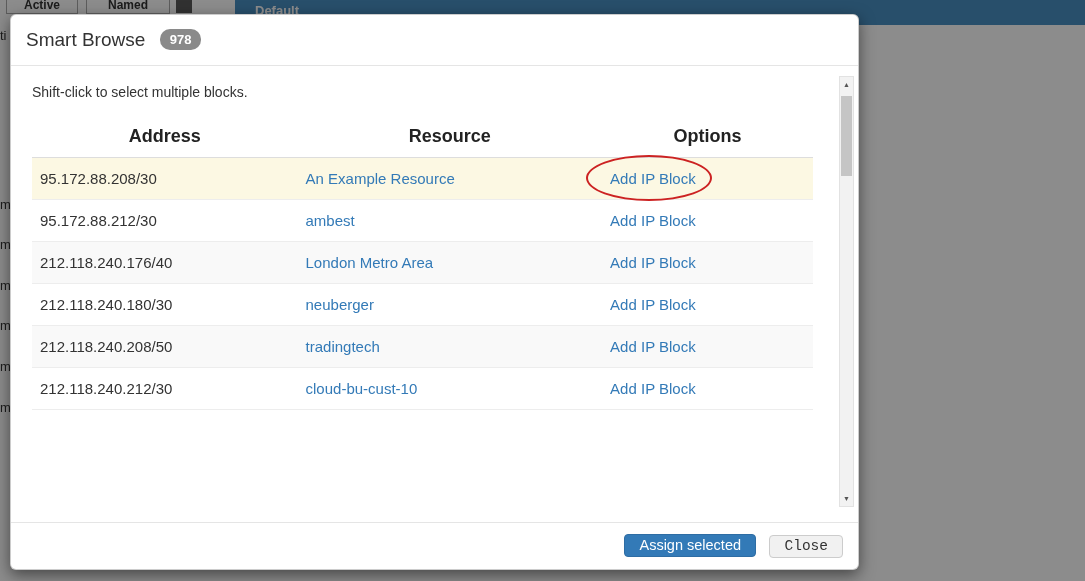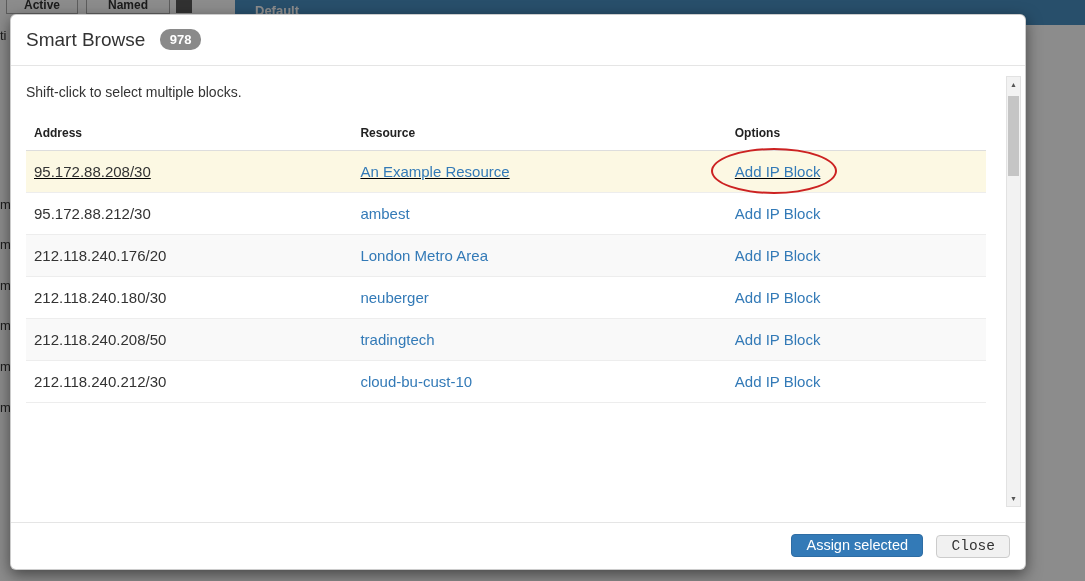--- a/index.html
+++ b/index.html
@@ -30,46 +30,46 @@
     color:#fff;font-weight:bold;font-size:13px;padding-left:20px;line-height:22px;
   }
   .frags{position:absolute;inset:0;}
   .left-frag{position:absolute;left:0;font-size:13px;color:#333;}
 
   
   .overlay{position:absolute;inset:0;background:rgba(0,0,0,0.45);z-index:1;}
 
   
   .modal{
-    position:absolute;left:10px;top:14px;width:1016px;height:556px;z-index:2;
+    position:absolute;left:10px;top:14px;width:849px;height:556px;z-index:2;
     background:#fff;border:1px solid rgba(0,0,0,.2);border-radius:6px;
     box-shadow:0 5px 15px rgba(0,0,0,.5);display:flex;flex-direction:column;
   }
   .modal-header{padding:14px 15px 13px;border-bottom:1px solid #e5e5e5;flex:0 0 auto;}
   .modal-title{font-size:19px;color:#333;}
   .badge{
     display:inline-block;background:#8a8a8a;color:#fff;border-radius:10px;
     padding:3px 10px;font-size:13px;font-weight:bold;margin-left:10px;
     position:relative;top:-2px;
   }
-  .modal-body{flex:1 1 auto;padding:10px 15px 0;position:relative;overflow:hidden;}
+  .modal-body{flex:1 1 auto;padding:10px 21px 0;position:relative;overflow:hidden;}
   .instruction{font-size:14px;color:#333;margin:8px 0 16px;}
 
   table.blocks{width:calc(100% - 24px);border-collapse:collapse;}
   table.blocks th{
-    text-align:left;font-size:12px;font-weight:bold;color:#222;
+    text-align:center;font-size:18px;font-weight:bold;color:#222;
     padding:10px 8px;border-bottom:1px solid #ddd;
   }
   table.blocks th.col-address{width:34%;}
   table.blocks th.col-resource{width:39%;}
   table.blocks td{
     font-size:15px;color:#333;padding:12px 8px;border-bottom:1px solid #ededed;
   }
   table.blocks tbody tr:nth-child(odd){background:#f9f9f9;}
-  table.blocks tbody tr.highlight{background:var(--highlight-row);text-decoration:underline;}
+  table.blocks tbody tr.highlight{background:var(--highlight-row);}
   a.link{color:var(--link-color);text-decoration:none;cursor:pointer;}
 
   .red-ellipse{
     position:absolute;left:-16px;top:-3px;width:126px;height:46px;
     border:2px solid var(--annotation);border-radius:50%;pointer-events:none;
   }
 
   
   .scrollbar{
     position:absolute;right:4px;top:61px;bottom:62px;width:15px;z-index:3;
@@ -147,21 +147,21 @@
             <td>95.172.88.208/30</td>
             <td><a class="link">An Example Resource</a></td>
             <td style="position: relative;"><a class="link">Add IP Block</a><span class="red-ellipse"></span></td>
           </tr>
           <tr>
             <td>95.172.88.212/30</td>
             <td><a class="link">ambest</a></td>
             <td><a class="link">Add IP Block</a></td>
           </tr>
           <tr>
-            <td>212.118.240.176/20</td>
+            <td>212.118.240.176/40</td>
             <td><a class="link">London Metro Area</a></td>
             <td><a class="link">Add IP Block</a></td>
           </tr>
           <tr>
             <td>212.118.240.180/30</td>
             <td><a class="link">neuberger</a></td>
             <td><a class="link">Add IP Block</a></td>
           </tr>
           <tr>
             <td>212.118.240.208/50</td>

